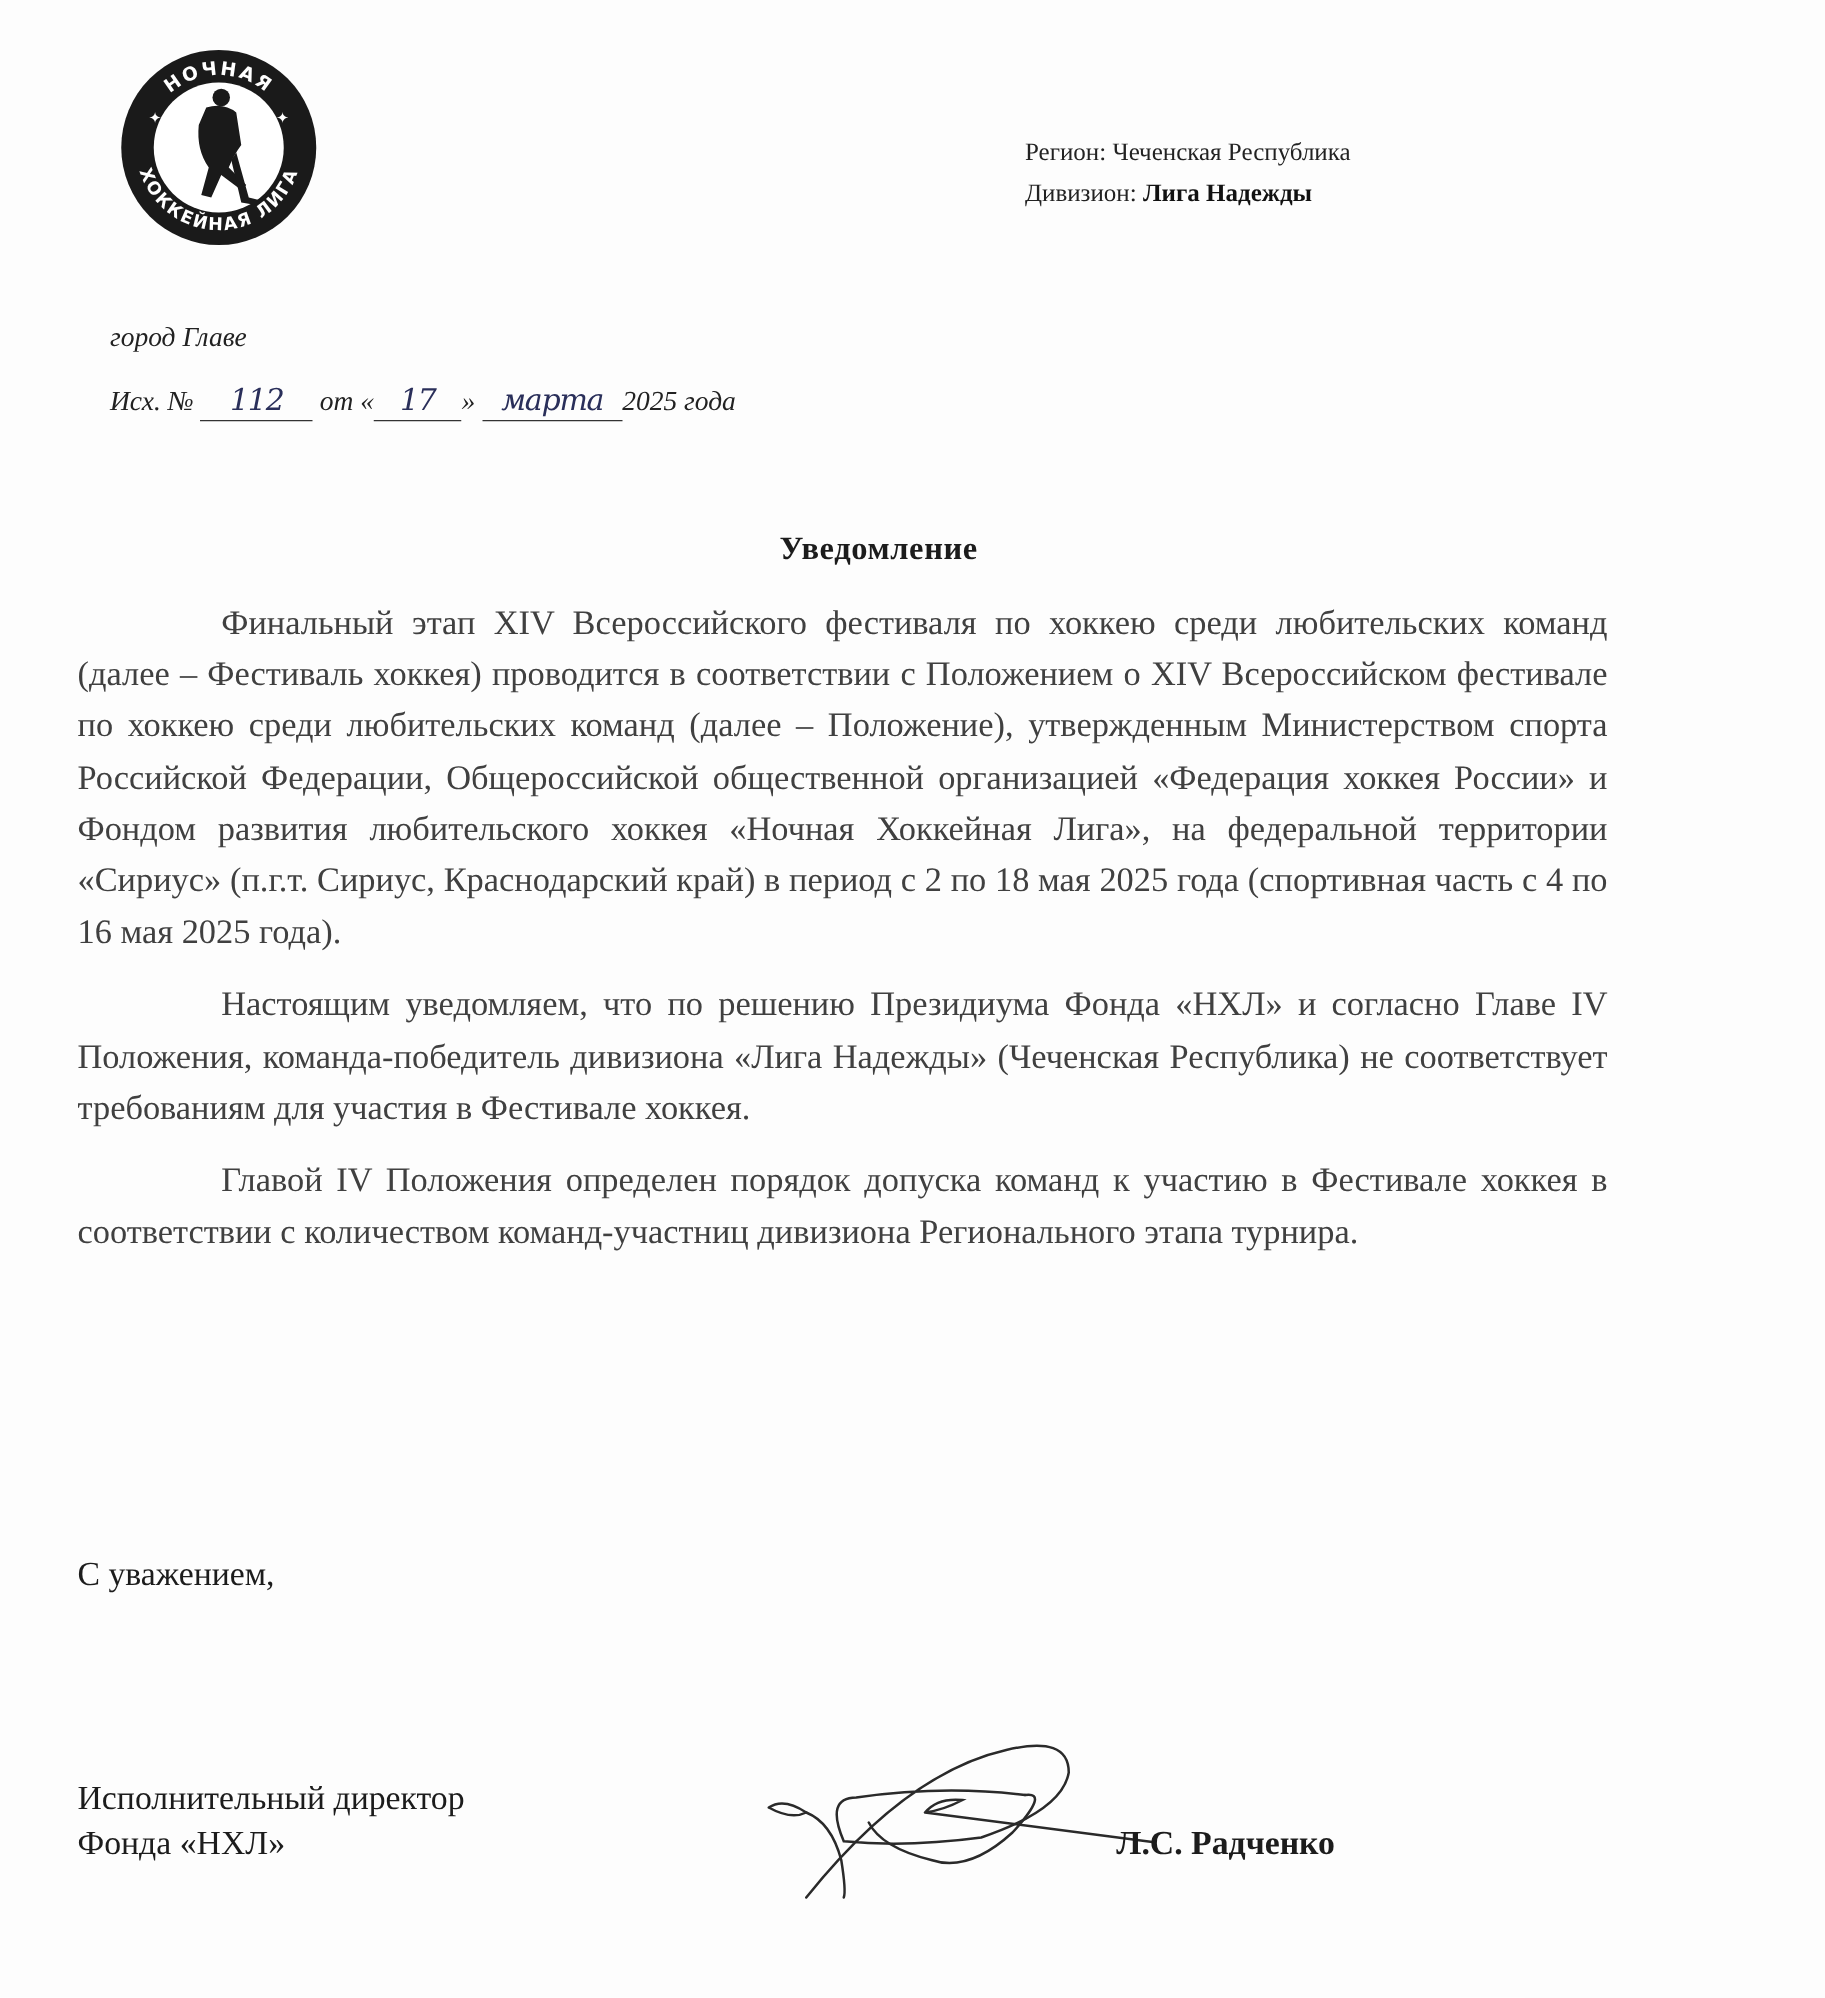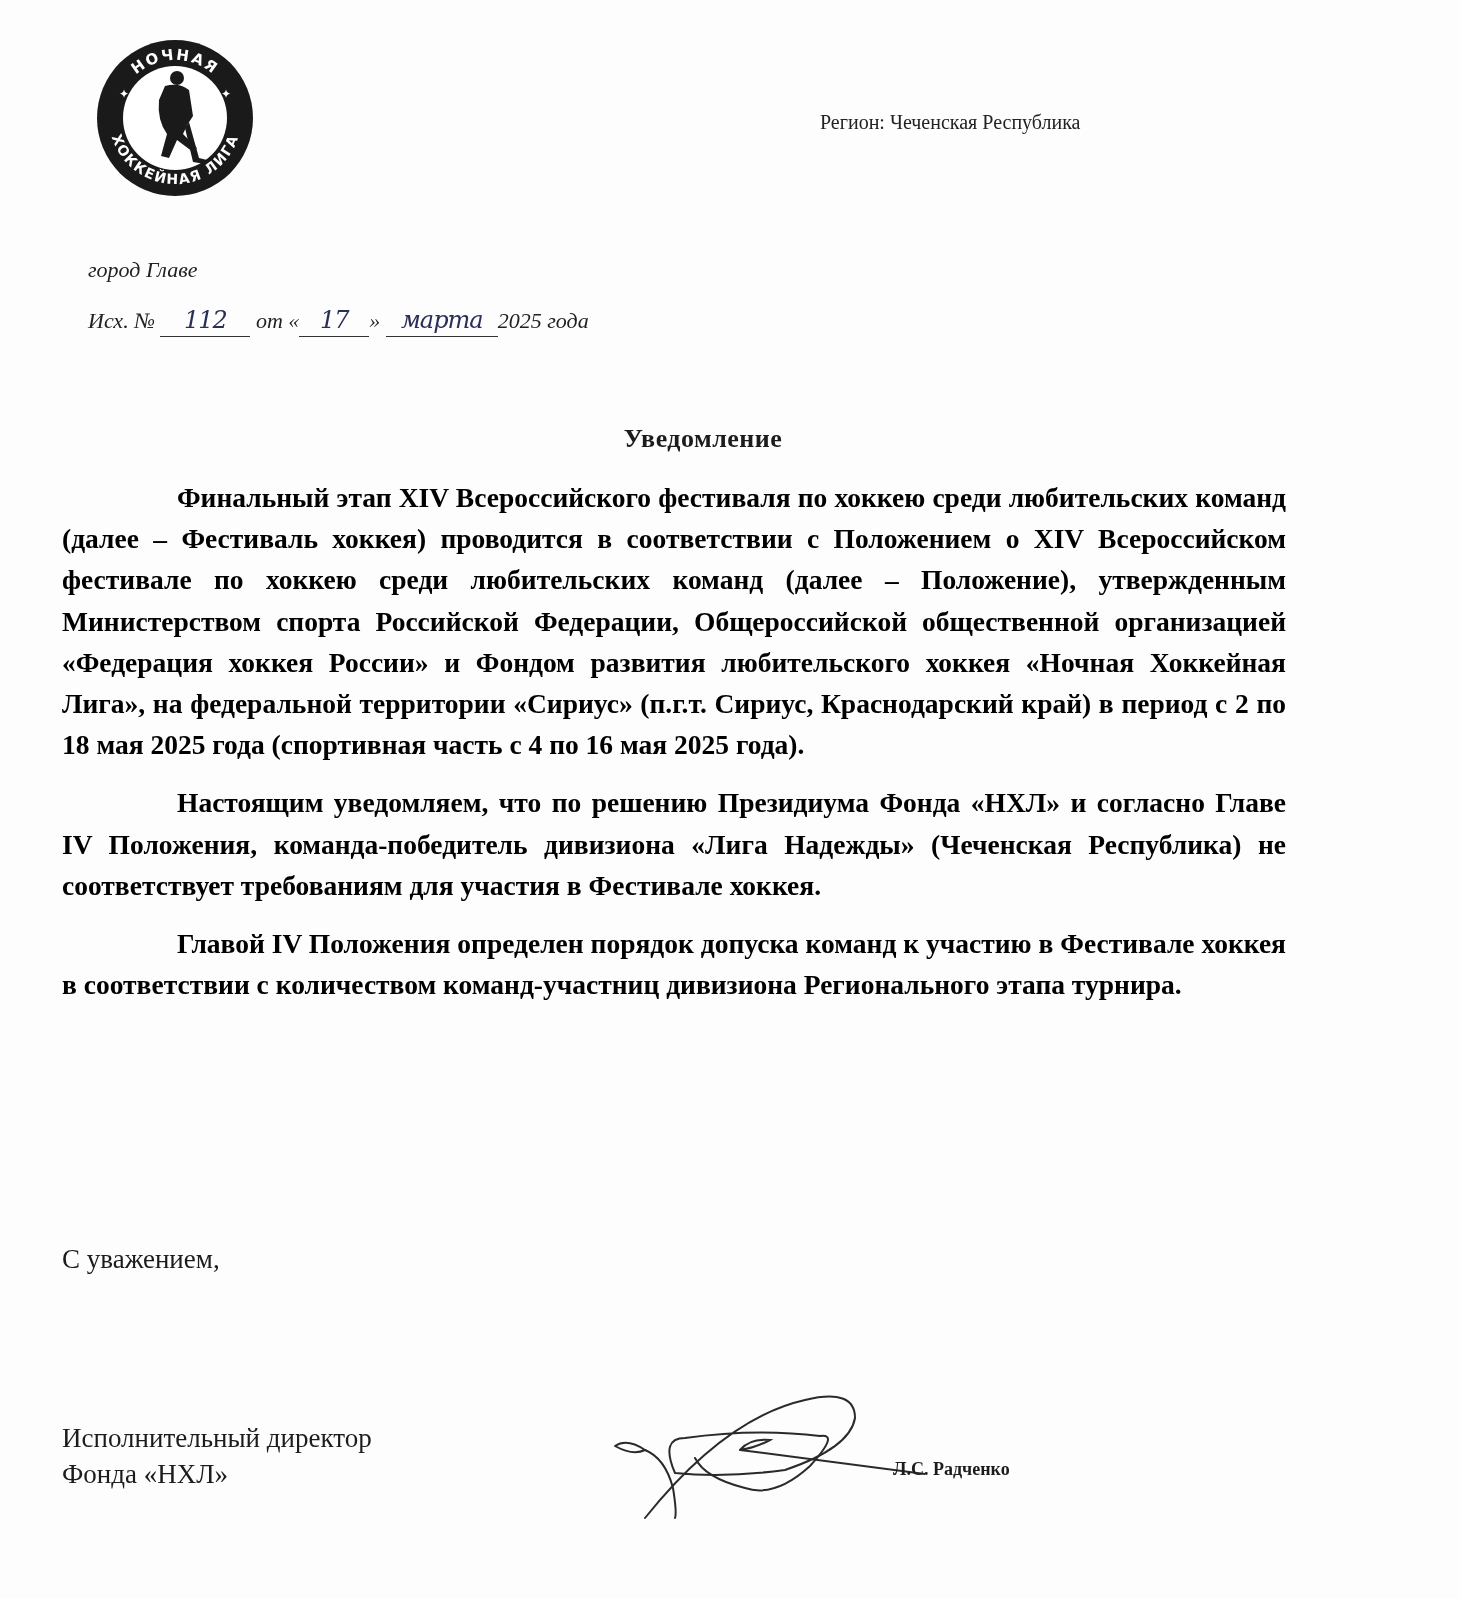--- a/index.html
+++ b/index.html
@@ -16,28 +16,28 @@
   .hw { font-family:"DejaVu Serif", serif; font-style:italic; color:#2a2f5a; font-size:24px;
         display:inline-block; border-bottom:1.5px solid #333; text-align:center; letter-spacing:-1px;margin-top:20px; }
   .hw.num { width:90px; }
   .hw.day { width:70px; }
   .hw.month { width:112px; }
 
   .title { position:absolute; left:0; width:1350px; top:424px; text-align:center; font-weight:bold;
            font-size:26px; letter-spacing:0.5px;margin-left:28px; }
 
   .body { position:absolute; left:62px; top:477px; width:1224px; font-size:27.5px; line-height:41.2px;
-          text-align:justify; color:#000000;font-weight:bold; }
+          text-align:justify; color:#404040; }
   .body p { margin:0; text-indent:115px; }
   .body p + p { margin-top:17px; }
 
   .closing { position:absolute; left:62px; top:1244px; font-size:27px; }
 
   .sign-title { position:absolute; left:62px; top:1420px; font-weight:normal; font-size:27px; line-height:36px; }
-  .sign-name { position:absolute; left:893px; top:1459px; font-weight:bold; font-size:18px; }
+  .sign-name { position:absolute; left:893px; top:1459px; font-weight:bold; font-size:27px; }
   .signature { position:absolute; left:605px; top:1378px; width:320px; height:145px; }
 </style>
 </head>
 <body>
 
 <div class="page">
 
   <svg class="logo" viewBox="0 0 160 160">
     <circle cx="80" cy="80" r="78" fill="#1a1a1a"></circle>
     <circle cx="80" cy="80" r="52" fill="#ffffff"></circle>
@@ -57,20 +57,24 @@
       <circle cx="82" cy="40" r="7"></circle>
       <path d="M70 48 Q84 44 94 52 L98 78 Q92 86 88 96 L102 110 L98 114 L82 102 L74 120 L66 118 L72 96 Q62 82 64 62 Z"></path>
       <path d="M94 84 L104 120 L112 122 L110 126 L98 124 L90 90 Z"></path>
     </g>
   </svg>
 
   <div class="region-block">
     <div>
       <span>Регион:</span>
       <span>Чеченская Республика</span>
+    </div>
+    <div>
+      <span>Дивизион:</span>
+      <b>Лига Надежды</b>
     </div>
   </div>
 
   <div class="outgoing">
     <div>город Главе</div>
     <div>
       <span>Исх. №</span>
       <span class="hw num">112</span>
       <span>от</span>
       <span>«</span><span class="hw day">17</span><span>»</span>

